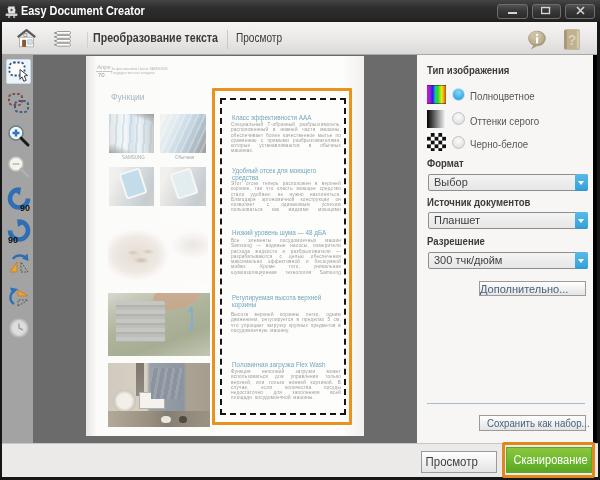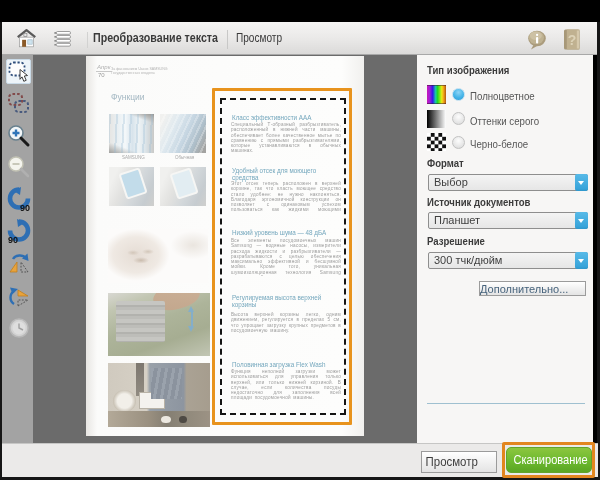--- a/index.html
+++ b/index.html
@@ -111,20 +111,39 @@
   background:radial-gradient(circle at 50% 35%, #fdfdfd, #e3e3e3 70%, #cacaca); border:1px solid #c2c2c2; }
 #radio1 { background:radial-gradient(circle at 50% 30%, #8ed4f5, #45b4e8 55%, #2d9ad6); border:1px solid #bfdef0; }
 
 
 #bottombar { left:2px; top:443px; width:596px; height:34px; background:#ebeae9; border-top:1px solid #c6c6c5; }
 </style>
 </head>
 <body>
 <div id="win">
 
+  <div id="titlebar" class="abs">
+    <svg class="abs" style="left:5px; top:6px;" width="13" height="12" viewBox="0 0 13 12">
+      <path d="M3 0.5 L10 0.5 L9.5 2 L10.5 3.5 L10 7.5 L3.5 7.5 L2.5 2 L3.5 1.5 Z" fill="#e3e3e3"></path>
+      <circle cx="6.5" cy="4" r="1.2" fill="#555"></circle>
+      <rect x="0.5" y="7.5" width="12" height="2.6" rx="1" fill="#cfcfcf"></rect>
+      <rect x="3" y="10.2" width="2.2" height="1.6" fill="#b5b5b5"></rect>
+      <rect x="8" y="10.2" width="2.2" height="1.6" fill="#b5b5b5"></rect>
+    </svg>
+    <div id="title-text" class="abs">Easy Document Creator</div>
+    <div class="winbtn abs" style="left:497px; width:31px;"><svg width="10" height="9">
+          <rect x="0" y="6" width="9" height="2" fill="#d5d5d5"></rect>
+        </svg></div>
+    <div class="winbtn abs" style="left:532px; width:29px;"><svg width="11" height="9">
+          <rect x="0.5" y="1.5" width="8" height="6" fill="none" stroke="#d5d5d5" stroke-width="1.4"></rect>
+        </svg></div>
+    <div class="winbtn abs" style="left:565px; width:30px;"><svg width="9" height="9">
+          <path d="M1 1 L8 8 M8 1 L1 8" stroke="#d5d5d5" stroke-width="1.6"></path>
+        </svg></div>
+  </div>
 
   <div id="toolbar" class="abs">
     <svg class="abs" style="left:16px; top:7px;" width="21" height="19" viewBox="0 0 24 21">
       <path d="M2 9 L12 1 L22 9" fill="none" stroke="#5a5a5a" stroke-width="2.6" stroke-linejoin="round"></path>
       <rect x="4" y="9" width="16" height="11" fill="#fdfdfd" stroke="#9a9a9a" stroke-width="0.8"></rect>
       <rect x="7" y="12" width="4.5" height="8" fill="#8a5a28"></rect>
       <rect x="13.5" y="12" width="5" height="5" fill="#cfe4ef" stroke="#9ab4c4" stroke-width="0.7"></rect>
       <rect x="9" y="4.5" width="3.5" height="3.5" fill="#e8e8e8" stroke="#777" stroke-width="0.7"></rect>
     </svg>
     <svg class="abs" style="left:54px; top:9px;" width="17" height="16" viewBox="0 0 18 17">
@@ -295,22 +314,23 @@
 
     <div class="rp-h" style="top:141px;">Источник документов</div>
     <div class="dd" style="top:157px;">Планшет<div class="ddbtn"></div></div>
 
     <div class="rp-h" style="top:180px;">Разрешение</div>
     <div class="dd" style="top:197px;">300 тчк/дюйм<div class="ddbtn"></div></div>
 
     <div class="btn" style="left:62px; top:226px; width:107px; height:15px; font-size:11px; line-height:14px;">Дополнительно...</div>
 
     <div class="abs" style="left:10px; top:348px; width:158px; height:1px; background:#9fc0d0;"></div>
+    <div class="btn" style="left:62px; top:360px; width:107px; height:16px; font-size:11px; line-height:15px;"><span style="display:inline-block; transform:scaleX(0.88); transform-origin:center;">Сохранить как набор...</span></div>
   </div>
 
   <div id="bottombar" class="abs">
     <div class="btn" style="left:419px; top:7px; width:76px; height:22px; font-size:13px; line-height:20px; color:#3f3f3f;"><span style="display:inline-block; transform:scaleX(0.88); transform-origin:center;">Просмотр</span></div>
   </div>
   <div class="abs" style="left:502px; top:442px; width:93px; height:36px; border:3px solid #e2861f; border-radius:2px; background:transparent;"></div>
-  <div class="abs" style="left:506px; top:447px; width:86px; height:26px; border:1px solid #63a32c; border-radius:5px;
+  <div class="abs" style="left:506px; top:447px; width:86px; height:26px; border:1px solid #63a32c; border-radius:0;
     background:linear-gradient(#8cc63e, #6cb92f 55%, #5aa523); color:#fff; font-size:13px; text-align:center; line-height:24px; white-space:nowrap;"><span style="display:inline-block; transform:scaleX(0.85); transform-origin:center;">Сканирование</span></div>
 
 </div>
 
 </body></html>

